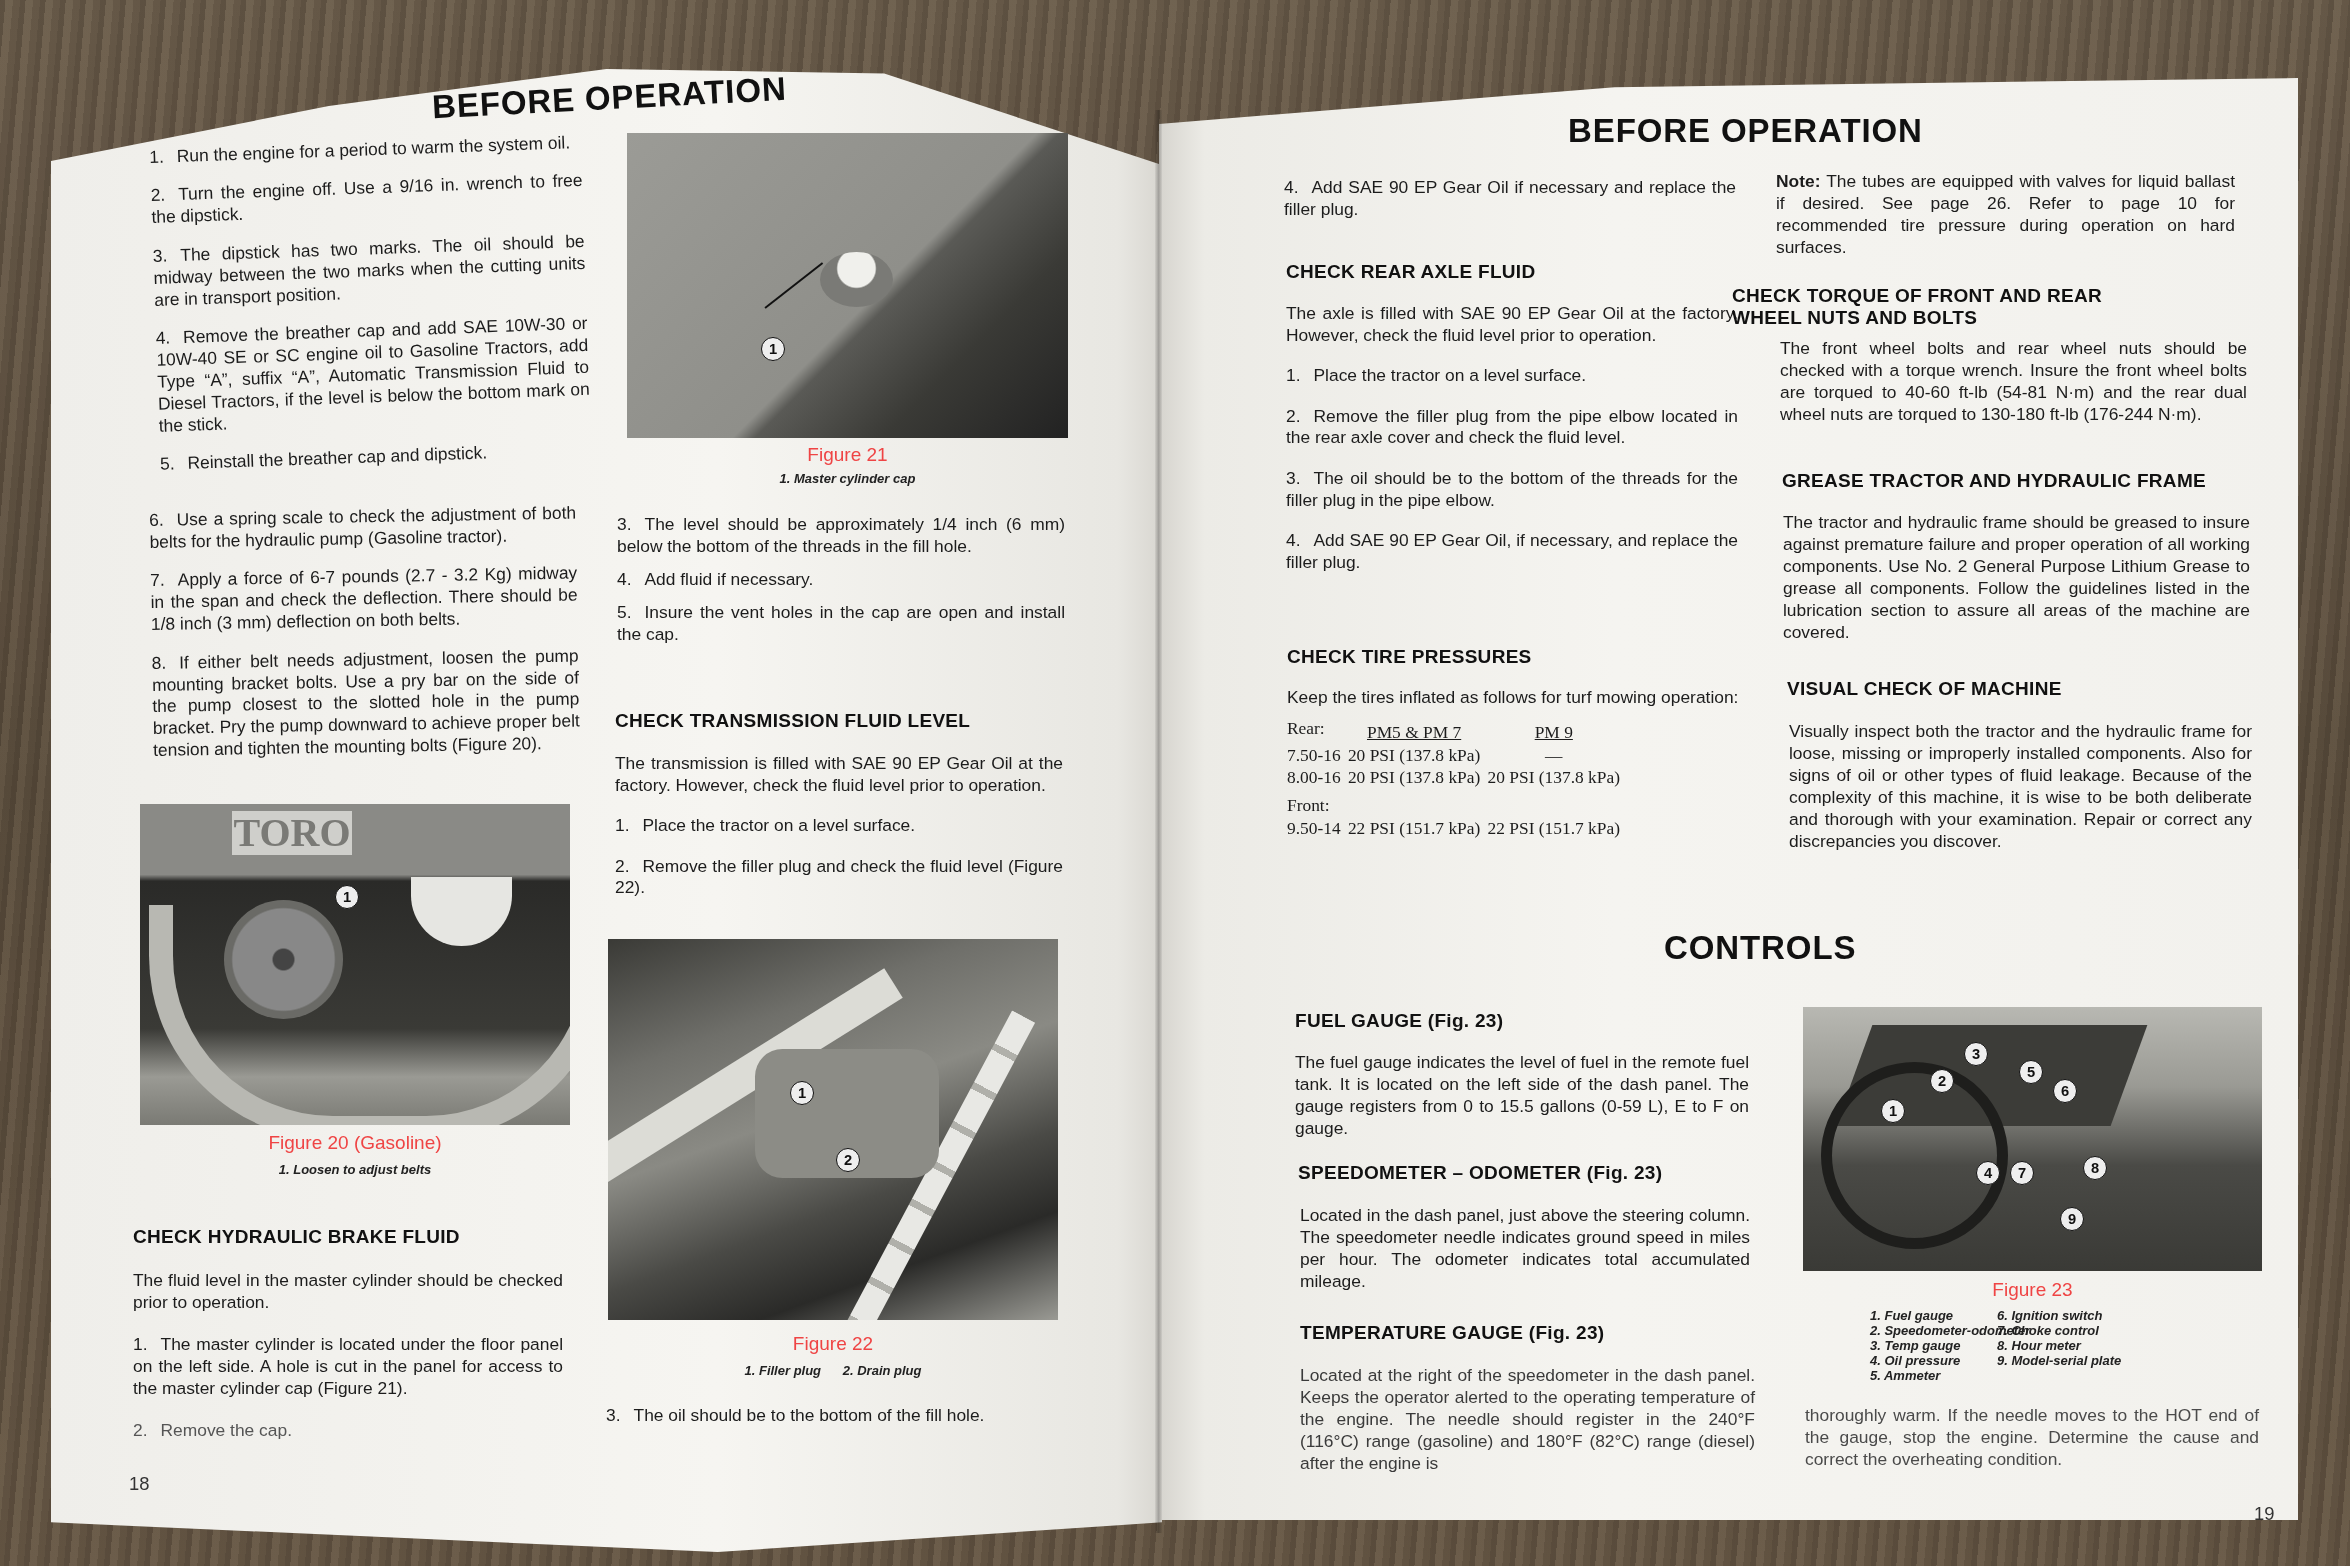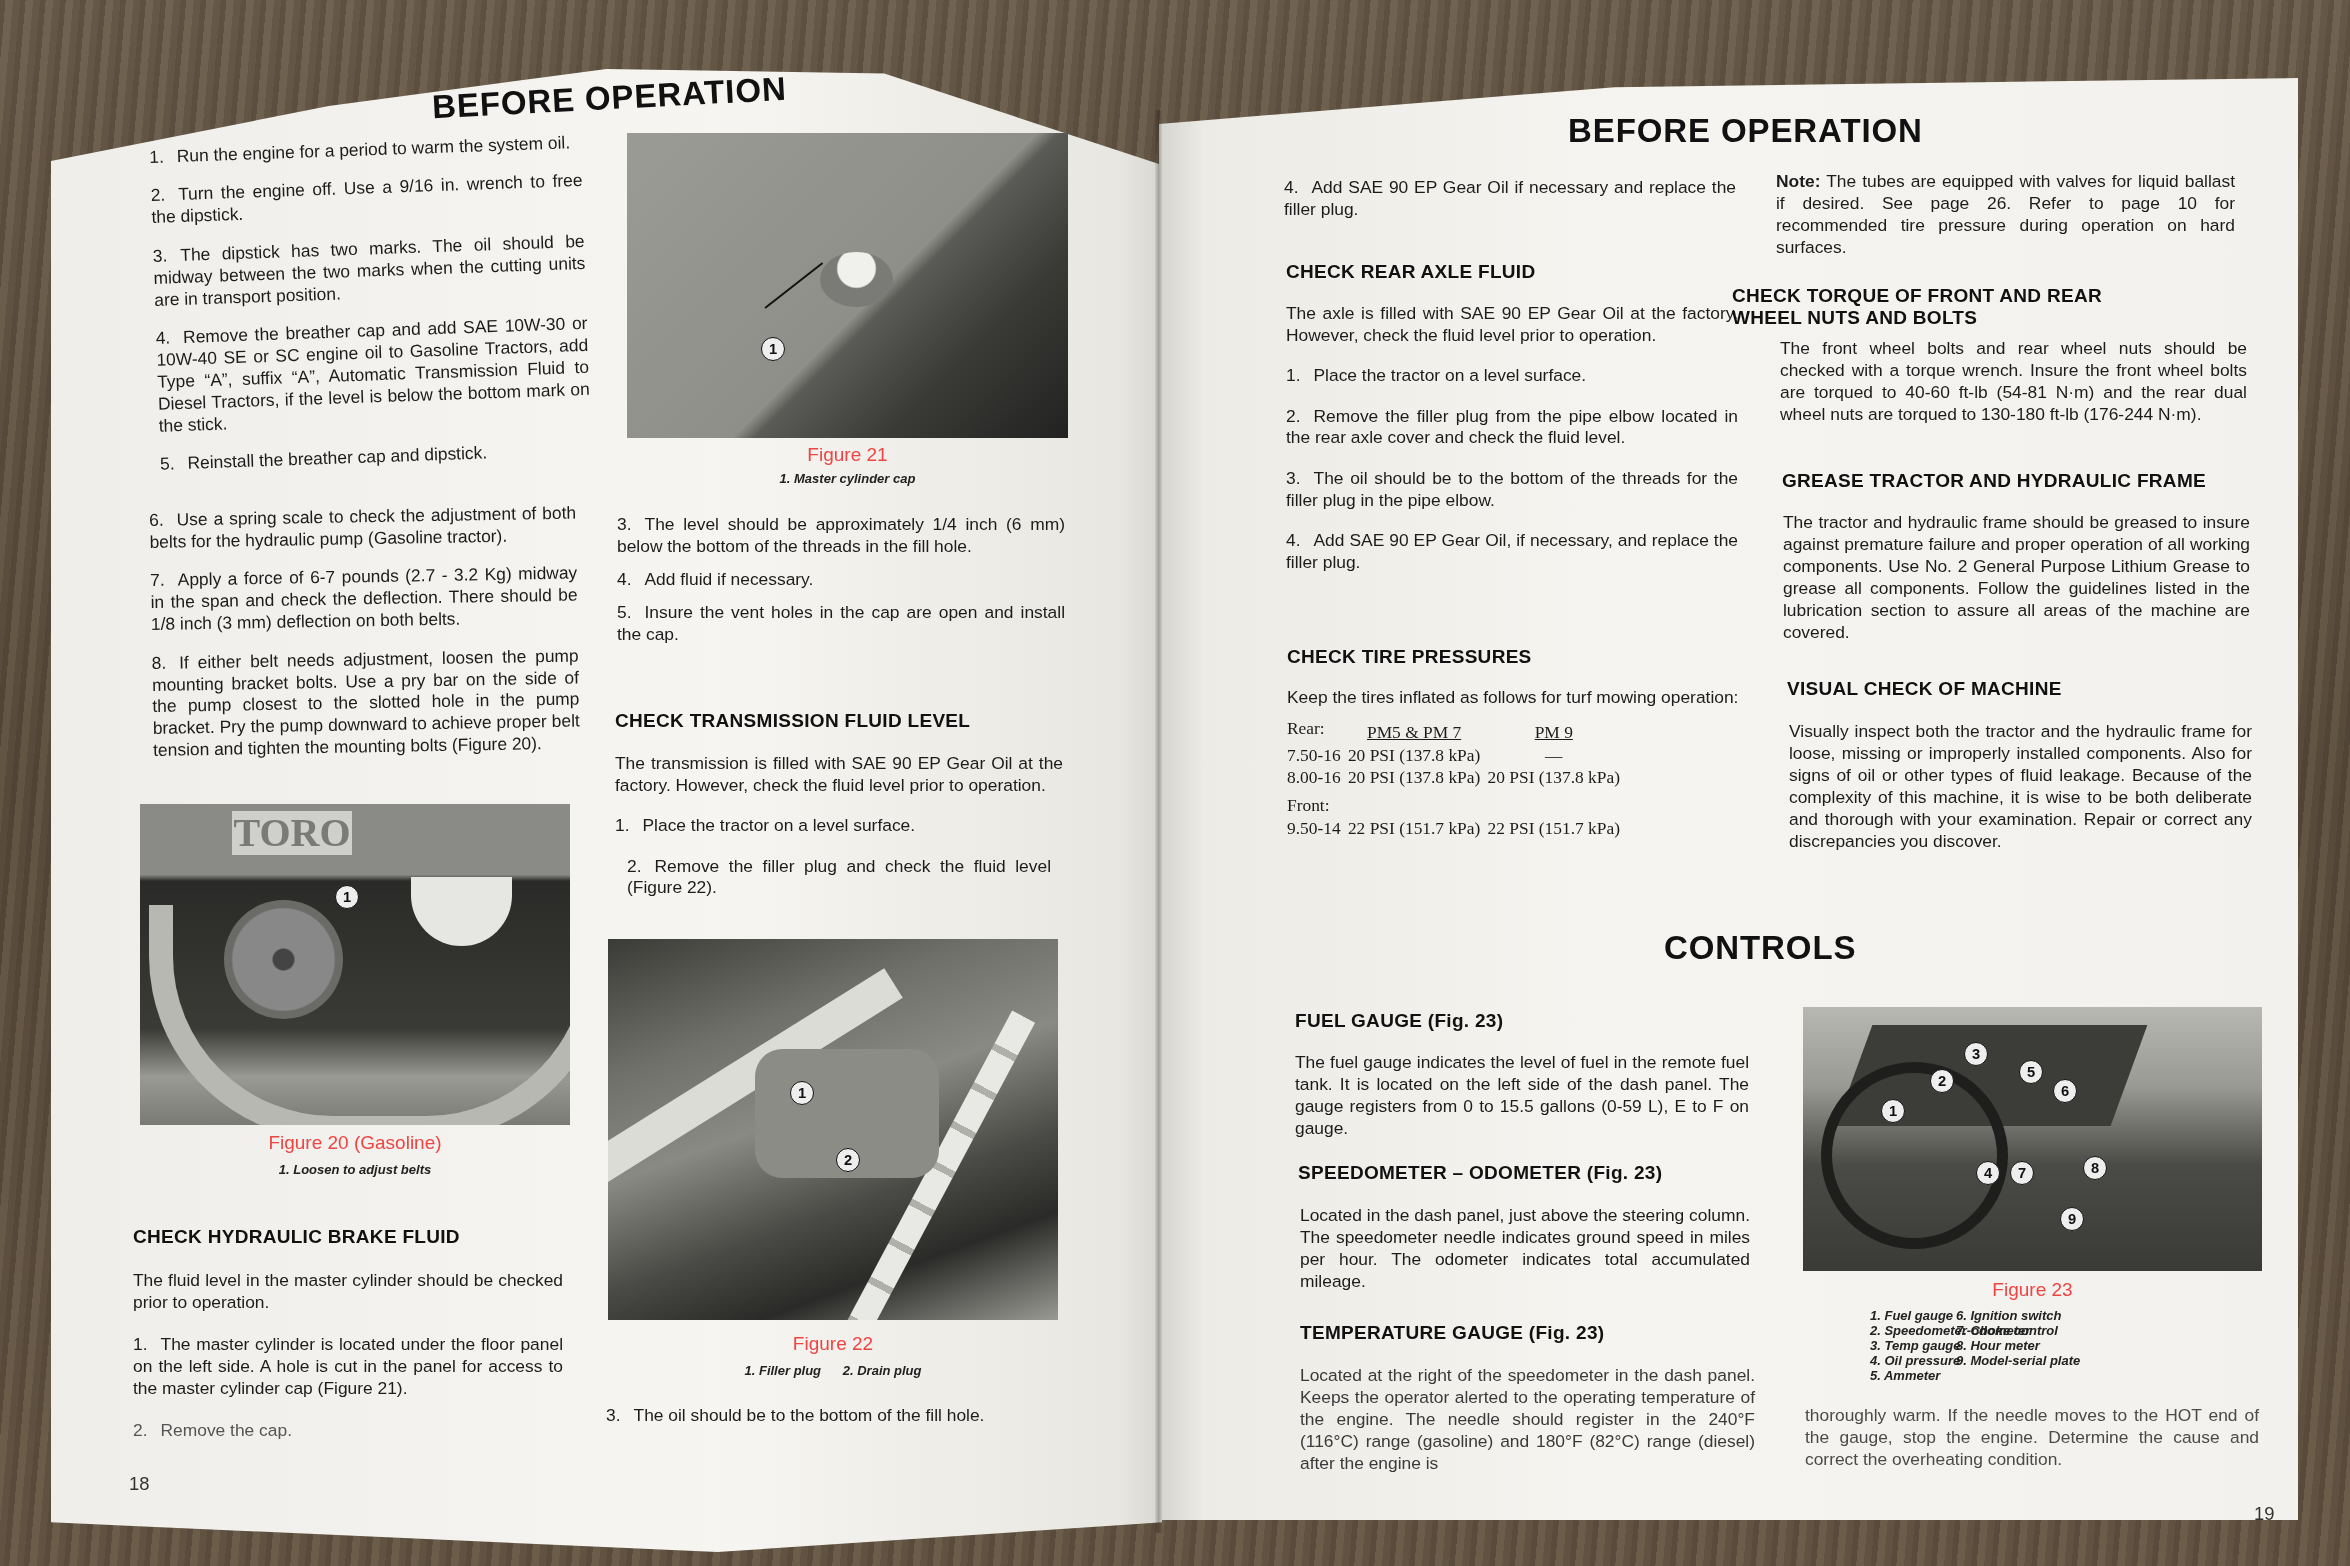--- a/index.html
+++ b/index.html
@@ -120,21 +120,21 @@
 <div class="abs" style="left:617px; top:514px; width:448px;">
   <p class="para" style="margin:0 0 11px 0;"><span class="num">3.</span><span>The level should be approximately 1/4 inch (6 mm) below the bottom of the threads in the fill hole.</span></p>
   <p class="para" style="margin:0 0 11px 0;"><span class="num">4.</span><span>Add fluid if necessary.</span></p>
   <p class="para" style="margin:0;"><span class="num">5.</span><span>Insure the vent holes in the cap are open and install the cap.</span></p>
 </div>
 
 <div class="abs sec-heading" style="left:615px; top:710px;">CHECK TRANSMISSION FLUID LEVEL</div>
 <div class="abs" style="left:615px; top:753px; width:448px;">
   <p class="para" style="margin:0 0 18.4px 0;">The transmission is filled with SAE 90 EP Gear Oil at the factory. However, check the fluid level prior to operation.</p>
   <p class="para" style="margin:0 0 18.4px 0;"><span class="num">1.</span><span>Place the tractor on a level surface.</span></p>
-  <p class="para" style="margin:12px;"><span class="num">2.</span><span>Remove the filler plug and check the fluid level (Figure 22).</span></p>
+  <p class="para" style="margin:0;"><span class="num">2.</span><span>Remove the filler plug and check the fluid level (Figure 22).</span></p>
 </div>
 
 <div class="photo" style="left:608px; top:939px; width:450px; height:381px; background:linear-gradient(160deg,#3a3a36 0%,#6f6f6a 25%,#8a8a84 45%,#4a4a46 65%,#2a2a28 80%,#9a9a94 100%);">
   <div class="abs" style="left:-37px; top:119px; width:349px; height:35px; background:#dcdcd6; transform:rotate(-32deg);"></div>
   <div class="abs" style="left:312px; top:55px; width:26px; height:386px; background:repeating-linear-gradient(180deg,#e8e8e4 0 37px,#b0b0aa 37px 44px); transform:rotate(28deg);"></div>
   <div class="abs" style="left:147px; top:110px; width:184px; height:129px; border-radius:27.5px; background:#8c8c86;"></div>
   <div class="callout" style="left:182px; top:142px;">1</div>
   <div class="callout" style="left:228px; top:209px;">2</div>
 </div>
 <div class="abs caption" style="left:608px; top:1333px; width:450px;">Figure 22</div>
@@ -239,21 +239,21 @@
   <div class="callout" style="left:257px; top:200px;">9</div>
 </div>
 <div class="abs caption" style="left:1803px; top:1279px; width:459px;">Figure 23</div>
 <div class="abs legend" style="left:1870px; top:1309px;">
   <div>1.  Fuel gauge</div>
   <div>2.  Speedometer-odometer</div>
   <div>3.  Temp gauge</div>
   <div>4.  Oil pressure</div>
   <div>5.  Ammeter</div>
 </div>
-<div class="abs legend" style="left:1956px; top:1309px;">
+<div class="abs legend" style="left:1997px; top:1309px;">
   <div>6.  Ignition switch</div>
   <div>7.  Choke control</div>
   <div>8.  Hour meter</div>
   <div>9.  Model-serial plate</div>
 </div>
 <div class="abs" style="left:1805px; top:1405px; width:454px;">
   <p class="para" style="margin:0; color:#4a4a4a;">thoroughly warm. If the needle moves to the HOT end of the gauge, stop the engine. Determine the cause and correct the overheating condition.</p>
 </div>
 <div class="abs pageno" style="left:2254px; top:1503px;">19</div>
 

